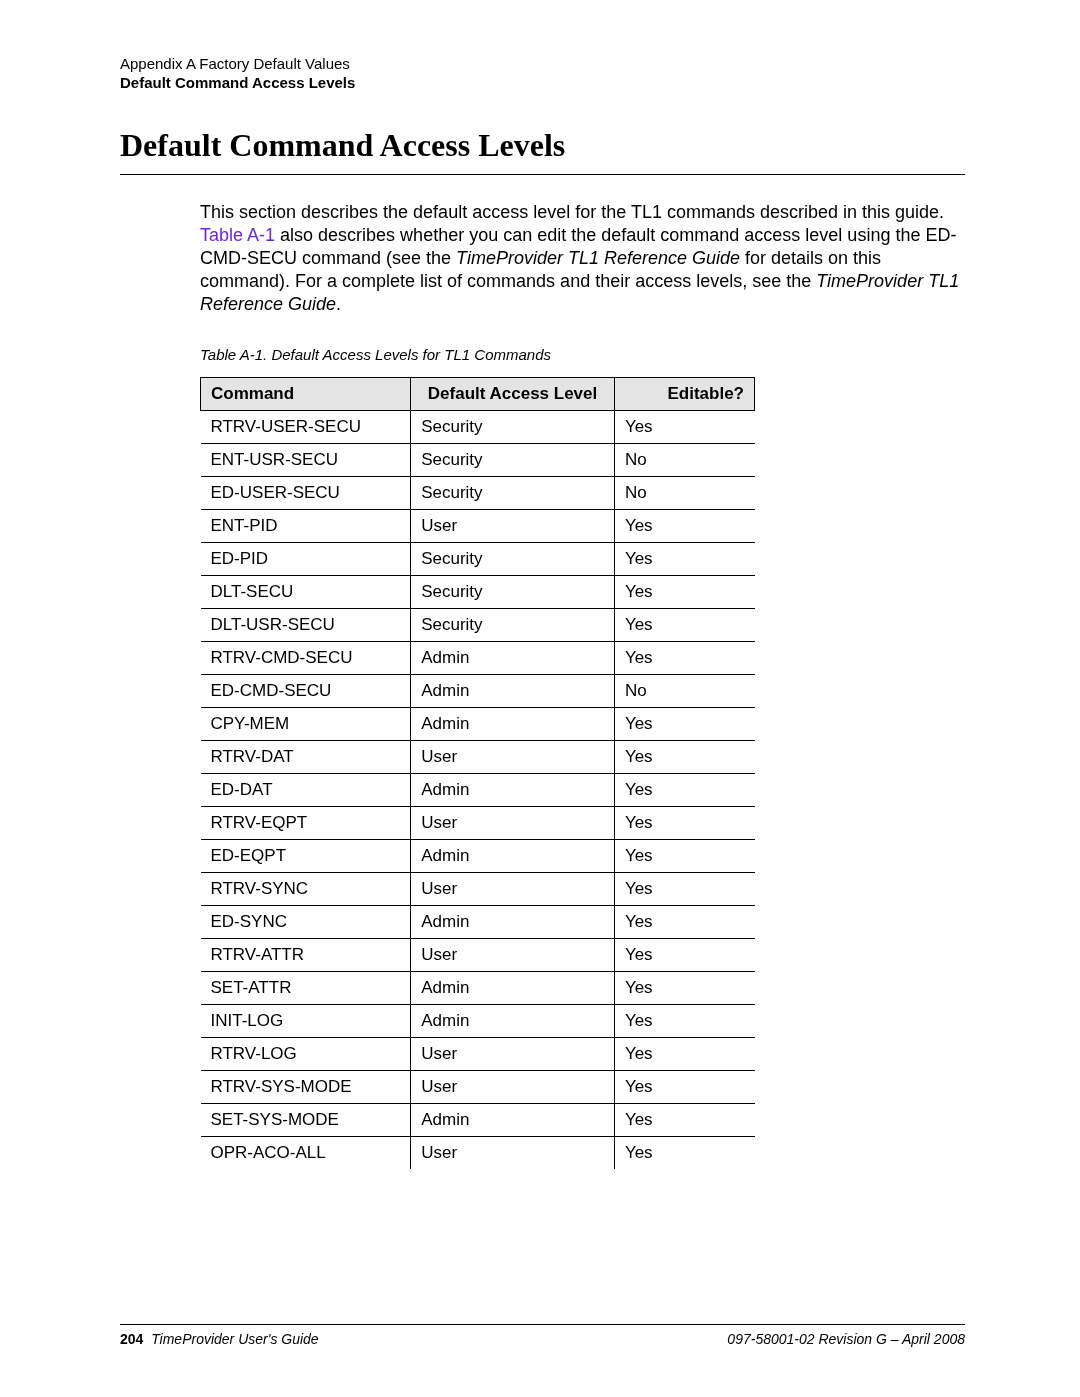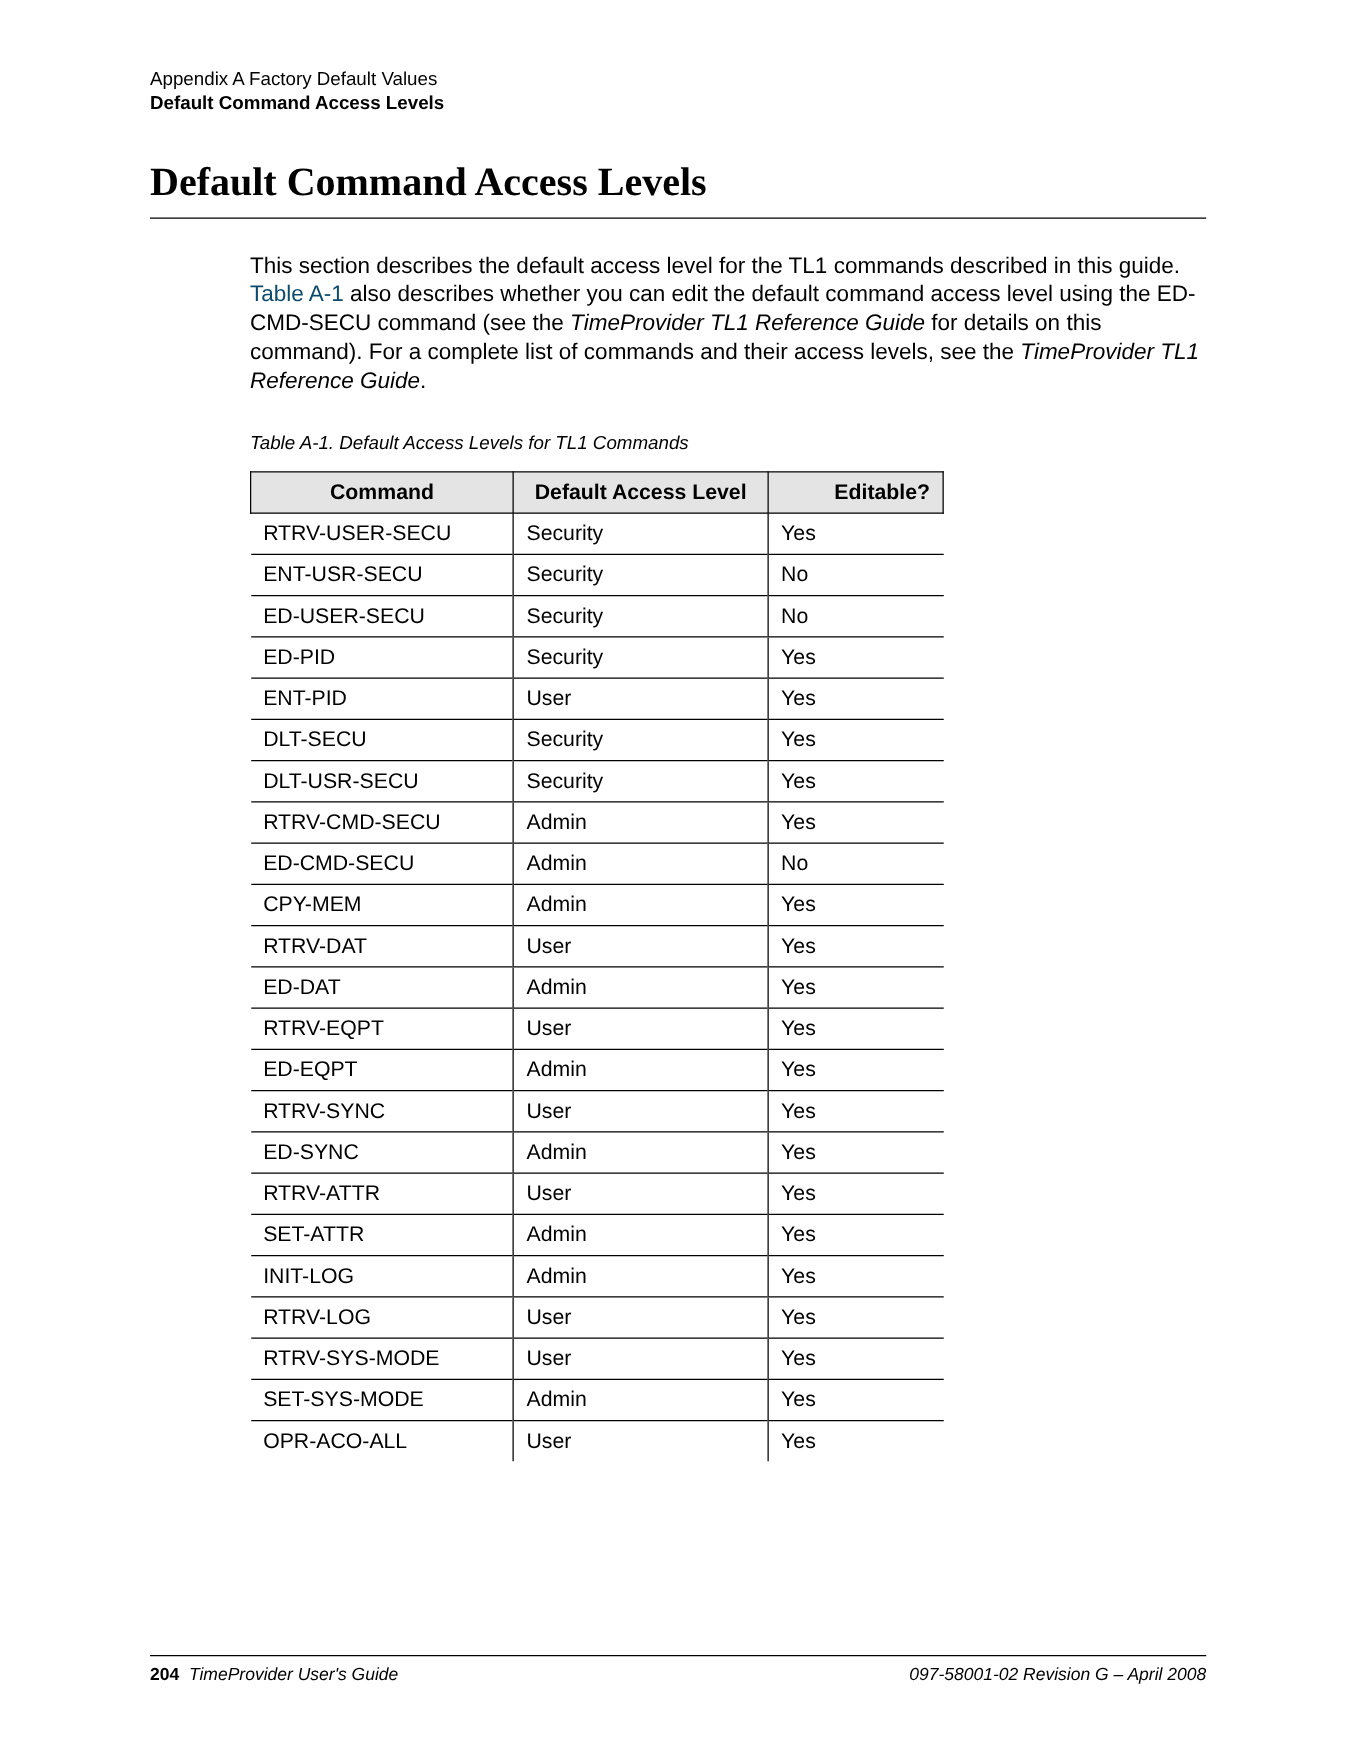--- a/index.html
+++ b/index.html
@@ -20,42 +20,42 @@
       font-weight: bold;
       margin-bottom: 10px;
     }
     .heading-rule { border: none; border-top: 1.5px solid #000; margin-bottom: 26px; }
     .body-text {
       font-size: 18px;
       line-height: 1.28;
       margin-left: 80px;
       margin-bottom: 30px;
     }
-    .body-text .link { color: #0c4a6e; }
+    .body-text .link { color: #6d28d9; }
     .body-text .ital { font-style: italic; }
     .table-caption {
       font-size: 15px;
       font-style: italic;
       margin-left: 80px;
       margin-bottom: 14px;
     }
     table.commands {
       border-collapse: collapse;
       margin-left: 80px;
       font-size: 17px;
       width: 555px;
     }
     table.commands th {
       background: #e4e4e4;
       font-weight: bold;
       border: 1px solid #000;
       padding: 6px 10px;
       text-align: left;
     }
-    table.commands th.col-cmd { text-align: center; width: 195px; }
+    table.commands th.col-cmd { width: 195px; }
     table.commands th.col-level { text-align: center; width: 189px; }
     table.commands th.col-edit { text-align: right; width: 130px; }
     table.commands td {
       border-left: 1px solid #000;
       border-right: 1px solid #000;
       border-top: 1px solid #000;
       padding: 6px 10px;
       vertical-align: top;
     }
     table.commands td.col-cmd { border-left: none; }
@@ -110,27 +110,27 @@
         <td class="col-cmd">ENT-USR-SECU</td>
         <td class="col-level">Security</td>
         <td class="col-edit">No</td>
       </tr>
       <tr>
         <td class="col-cmd">ED-USER-SECU</td>
         <td class="col-level">Security</td>
         <td class="col-edit">No</td>
       </tr>
       <tr>
+        <td class="col-cmd">ENT-PID</td>
+        <td class="col-level">User</td>
+        <td class="col-edit">Yes</td>
+      </tr>
+      <tr>
         <td class="col-cmd">ED-PID</td>
         <td class="col-level">Security</td>
-        <td class="col-edit">Yes</td>
-      </tr>
-      <tr>
-        <td class="col-cmd">ENT-PID</td>
-        <td class="col-level">User</td>
         <td class="col-edit">Yes</td>
       </tr>
       <tr>
         <td class="col-cmd">DLT-SECU</td>
         <td class="col-level">Security</td>
         <td class="col-edit">Yes</td>
       </tr>
       <tr>
         <td class="col-cmd">DLT-USR-SECU</td>
         <td class="col-level">Security</td>

